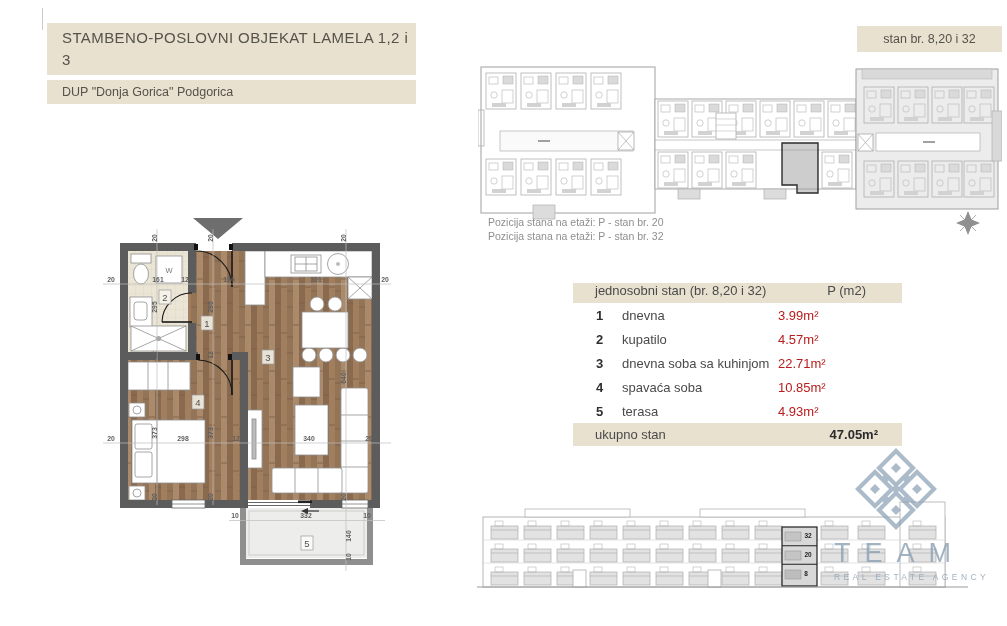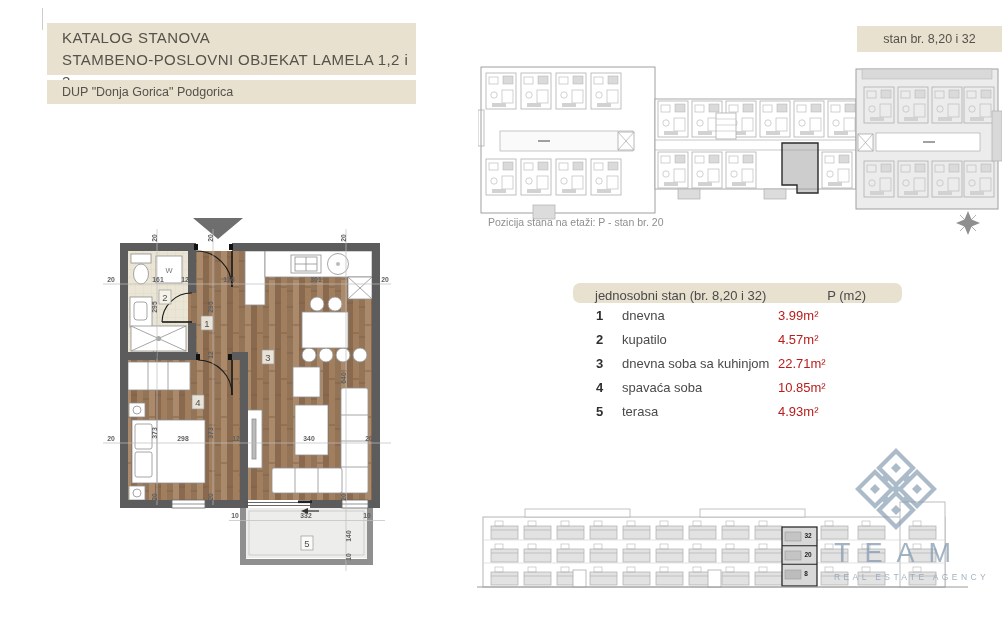--- a/index.html
+++ b/index.html
@@ -10,21 +10,21 @@
   .title-box{left:47px;top:23px;width:369px;height:52px;padding:4px 0 0 15px;box-sizing:border-box;}
   .title-line{font-size:15px;line-height:22px;letter-spacing:.4px;color:#55524a;}
   .subtitle-box{left:47px;top:80px;width:369px;height:24px;line-height:24px;
                 padding-left:15px;box-sizing:border-box;font-size:12.5px;color:#55524a;}
   .badge{left:857px;top:26px;width:145px;height:26px;line-height:26px;text-align:center;
          font-size:12.5px;color:#55524a;}
   .edge-mark{left:42px;top:8px;width:1px;height:22px;background:#cccccc;}
   .pos-block{left:488px;top:216px;width:260px;font-size:10.5px;line-height:13.5px;color:#8f8f8f;}
   
   .area-table{left:573px;top:283px;width:329px;font-size:13px;color:#4a4a4a;}
-  .t-head{height:20px;display:flex;align-items:flex-end;border-radius:7px;}
+  .t-head{height:20px;display:flex;align-items:flex-start;}
   .t-head .t-name{flex:1;padding-left:22px;}
   .t-head .t-area{width:90px;text-align:right;padding-right:36px;}
   .t-row{height:24px;display:flex;align-items:center;background:#fff;}
   .t-row .t-num{width:26px;padding-left:23px;font-weight:bold;color:#2f2f2f;}
   .t-row .t-name{flex:1;}
   .t-row .t-area{width:100px;padding-right:24px;color:#b91c1c;}
   .t-foot{height:23px;display:flex;align-items:center;}
   .t-foot .t-name{flex:1;padding-left:22px;}
   .t-foot .t-area{width:110px;text-align:right;padding-right:24px;font-weight:bold;color:#2b2b2b;}
   svg{display:block;}
@@ -35,21 +35,20 @@
   .wm-tag{font-size:8.5px;letter-spacing:3.4px;fill:#8ba1b5;opacity:.8;}
 </style>
 </head>
 <body>
 
 <div class="page">
 
   <div class="abs edge-mark"></div>
 
   <div class="abs beige title-box">
-    <div class="title-line">KATALOG STANOVA</div>
     <div class="title-line">STAMBENO-POSLOVNI OBJEKAT LAMELA 1,2 i 3</div>
   </div>
   <div class="abs beige subtitle-box">DUP "Donja Gorica" Podgorica</div>
   <div class="abs beige badge">stan br. 8,20 i 32</div>
 
   <svg class="abs" style="left:478px;top:55px" width="524" height="180" viewBox="0 0 524 180">
     <defs>
       <g id="apt">
         <rect x="0" y="0" width="30" height="36" fill="none" stroke="#b0b0b0" stroke-width="0.8"></rect>
         <rect x="3" y="4" width="9" height="7" fill="none" stroke="#bdbdbd" stroke-width="0.7"></rect>
@@ -124,20 +123,21 @@
 
     <g>
       <line x1="482" y1="160" x2="498" y2="176" stroke="#9a9a9a" stroke-width="0.8"></line>
       <line x1="498" y1="160" x2="482" y2="176" stroke="#9a9a9a" stroke-width="0.8"></line>
       <polygon points="490,156 493.5,164.5 502,168 493.5,171.5 490,180 486.5,171.5 478,168 486.5,164.5" fill="#8f8f8f"></polygon>
     </g>
   </svg>
 
   <div class="abs pos-block">
     <div>Pozicija stana na etaži: P - stan br. 20</div>
+    <div>Pozicija stana na etaži: P - stan br. 32</div>
   </div>
 
   <div class="abs area-table">
     <div class="t-head beige">
       <div class="t-name">jednosobni stan (br. 8,20 i 32)</div>
       <div class="t-area">P (m2)</div>
     </div>
     <div class="t-row">
       <div class="t-num">1</div>
       <div class="t-name">dnevna</div>
@@ -155,20 +155,24 @@
     </div>
     <div class="t-row">
       <div class="t-num">4</div>
       <div class="t-name">spavaća soba</div>
       <div class="t-area">10.85m²</div>
     </div>
     <div class="t-row">
       <div class="t-num">5</div>
       <div class="t-name">terasa</div>
       <div class="t-area">4.93m²</div>
+    </div>
+    <div class="t-foot beige">
+      <div class="t-name">ukupno stan</div>
+      <div class="t-area">47.05m²</div>
     </div>
   </div>
 
   <svg class="abs" style="left:95px;top:205px" width="310" height="380" viewBox="0 0 310 380">
     <defs>
       <pattern id="wood" width="24" height="46" patternUnits="userSpaceOnUse">
         <rect width="24" height="46" fill="#9d7f63"></rect>
         <rect x="0" width="6" height="46" fill="#937457"></rect>
         <rect x="6" width="6" height="46" fill="#aa8a6b"></rect>
         <rect x="12" width="6" height="46" fill="#8a6a4f"></rect>

